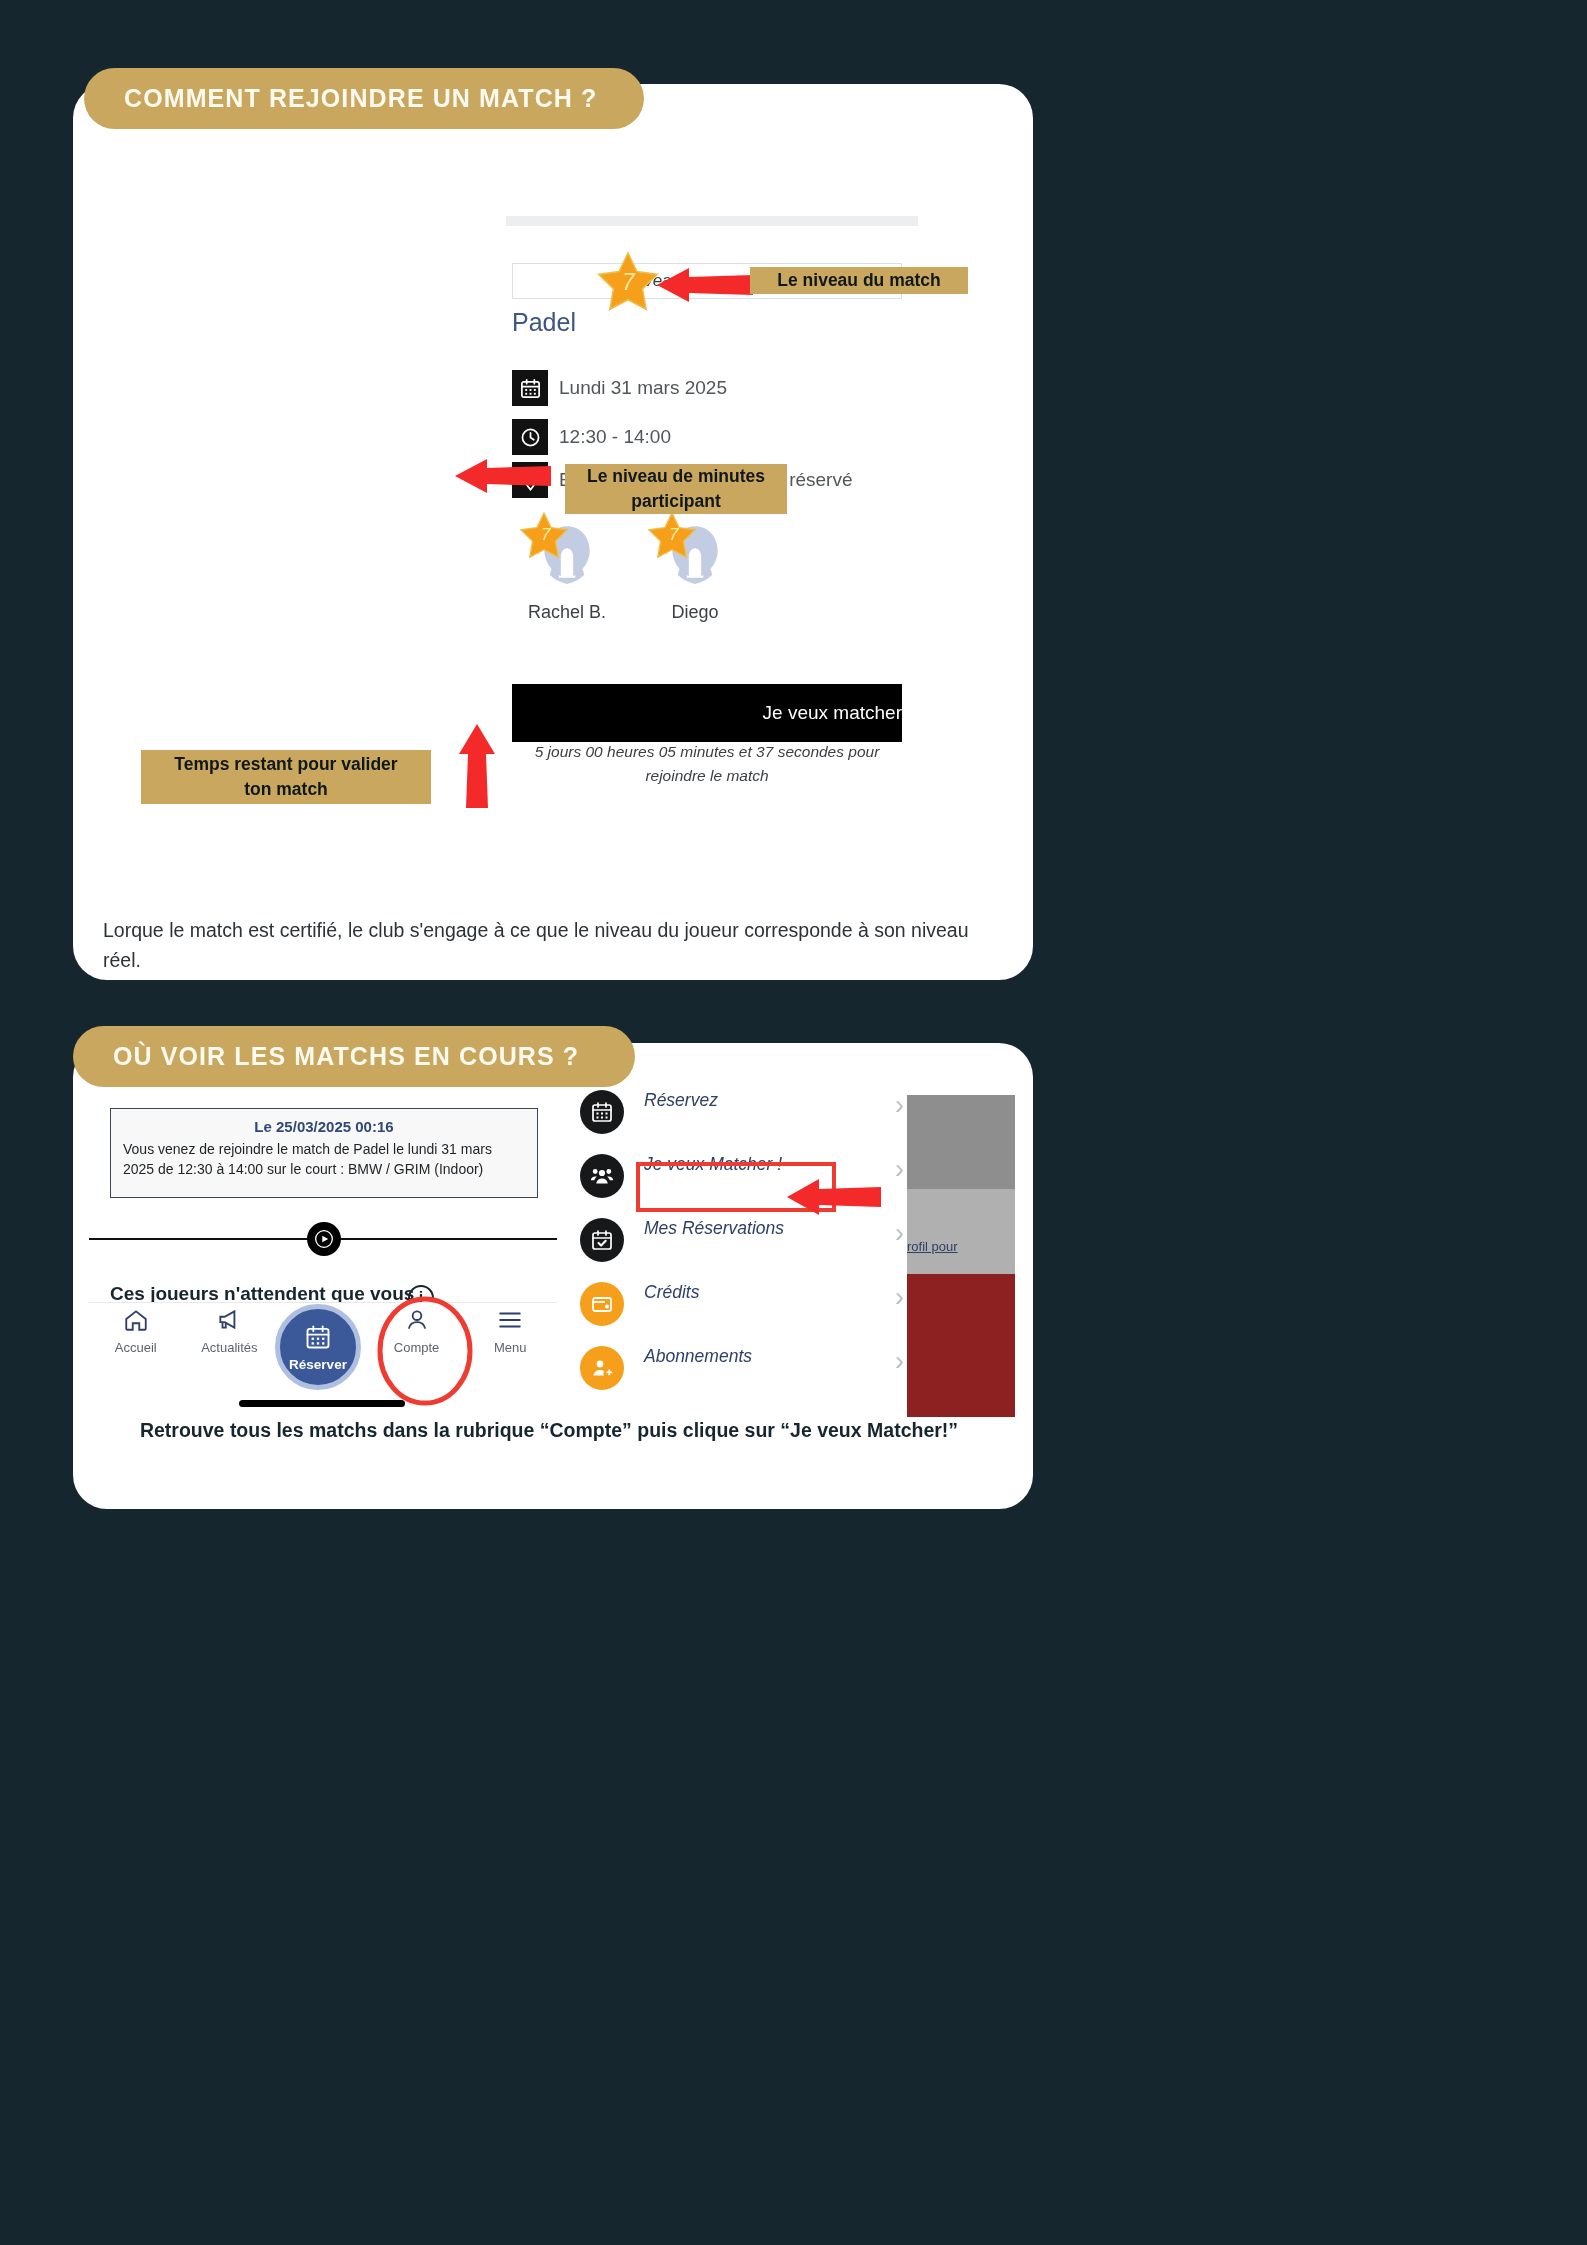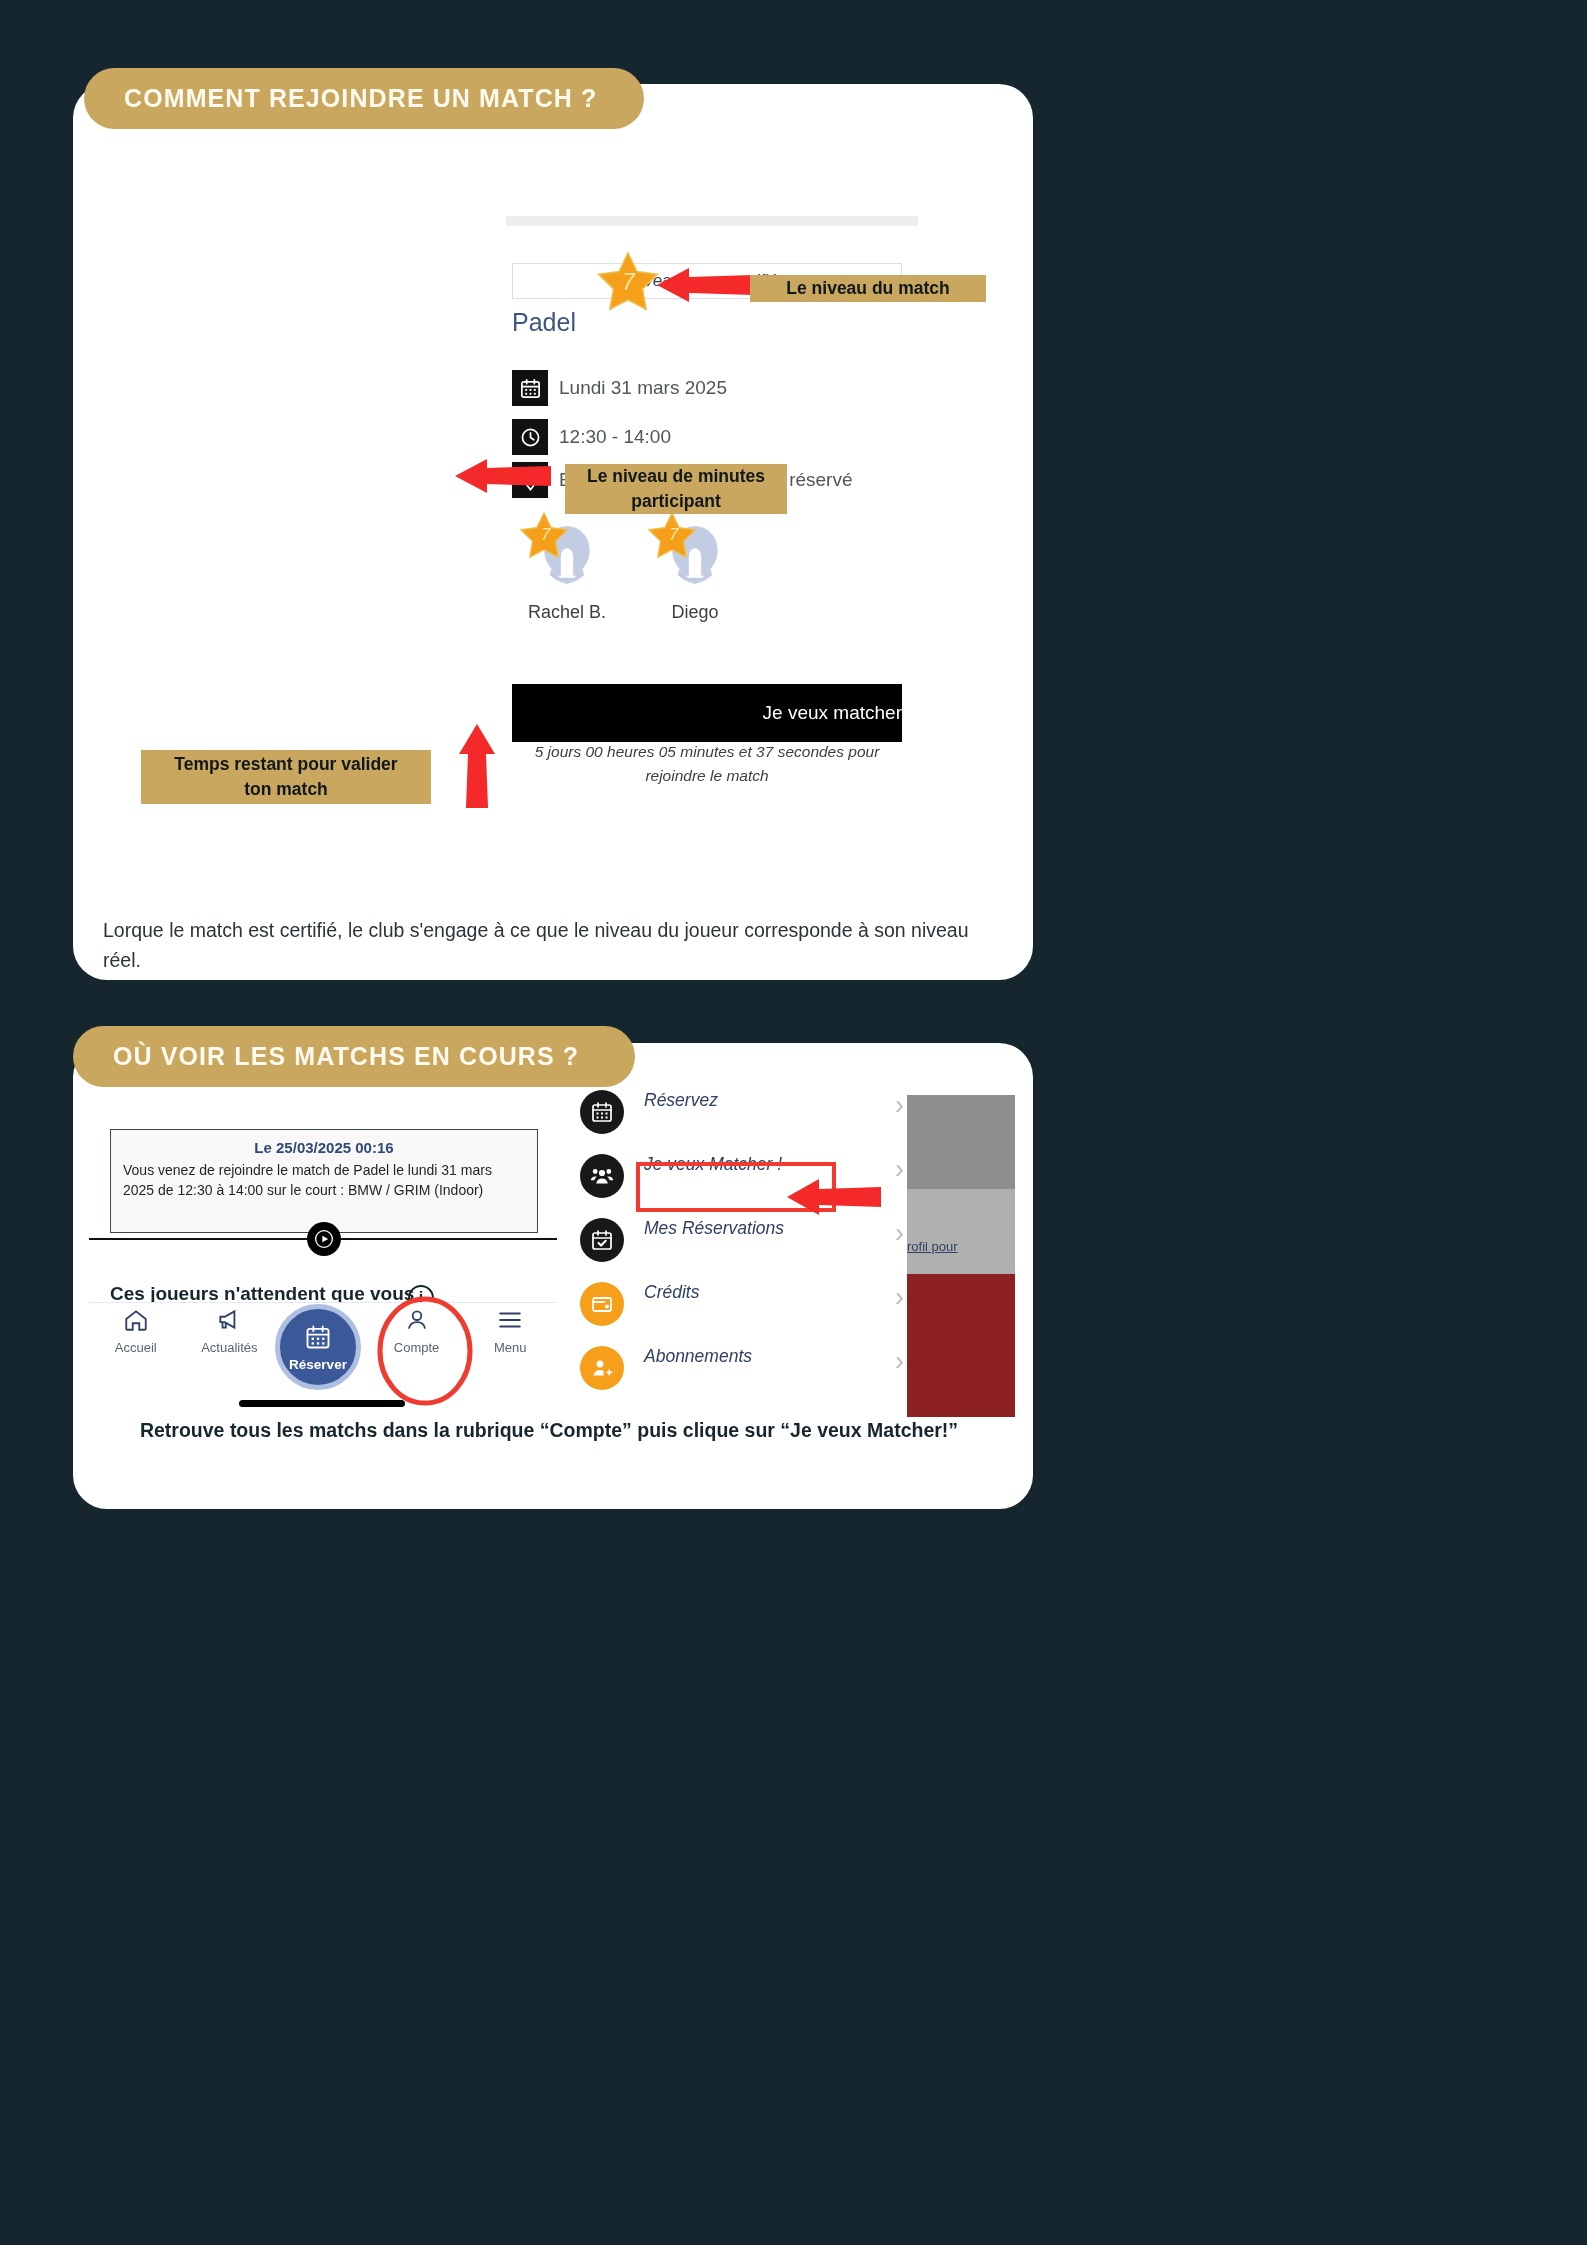--- a/index.html
+++ b/index.html
@@ -113,21 +113,21 @@
     font-size: 23px; color: #ffe9a0; font-style: italic; font-weight: 300;
   }
 
   
   .tag {
     position: absolute; background: #c9a75e;
     color: #11181d; font-weight: bold; font-size: 17.5px;
     display: flex; align-items: center; justify-content: center;
     padding: 5px 12px; text-align: center; line-height: 1.45;
   }
-  #tag-level { left: 750px; top: 275px; width: 236px; height: 27px; }
+  #tag-level { left: 750px; top: 267px; width: 218px; height: 27px; }
   #tag-part {
     left: 565px; top: 464px; width: 222px; height: 50px;
     flex-direction: column;
   }
   #tag-part .l2 { background: #c9a75e; }
   #tag-time { left: 141px; top: 750px; width: 290px; height: 54px;
     flex-direction: column; }
 
   
   .arrow { position: absolute; }
@@ -137,24 +137,23 @@
   }
   #note-bold { top: 863px; width: 880px; font-weight: bold; }
   #note-reg  { top: 915px; width: 880px; line-height: 1.55; color: #2b3338; }
 
   
   #sec2-card { left: 73px; top: 1043px; width: 960px; height: 466px; }
   #sec2-pill { left: 73px; top: 1026px; width: 562px; height: 61px; }
 
   .notif {
     position: absolute; left: 110px; top: 1108px;
-    width: 428px; height: 104px;
+    width: 428px; height: 90px;
     border: 1px solid #3b4654; background: #f8f8f8;
     padding: 9px 12px 0 12px;
-    margin-top: 21px;
   }
   .notif .nt-date {
     text-align: center; font-size: 15px; color: #2f4874; font-weight: bold;
     margin-bottom: 5px;
   }
   .notif .nt-body { font-size: 14px; color: #1d2226; line-height: 1.42; }
 
   .panel-bg {
     position: absolute; left: 89px; top: 1095px;
     width: 468px; height: 210px; background: #f7f7f8; z-index: -1;

